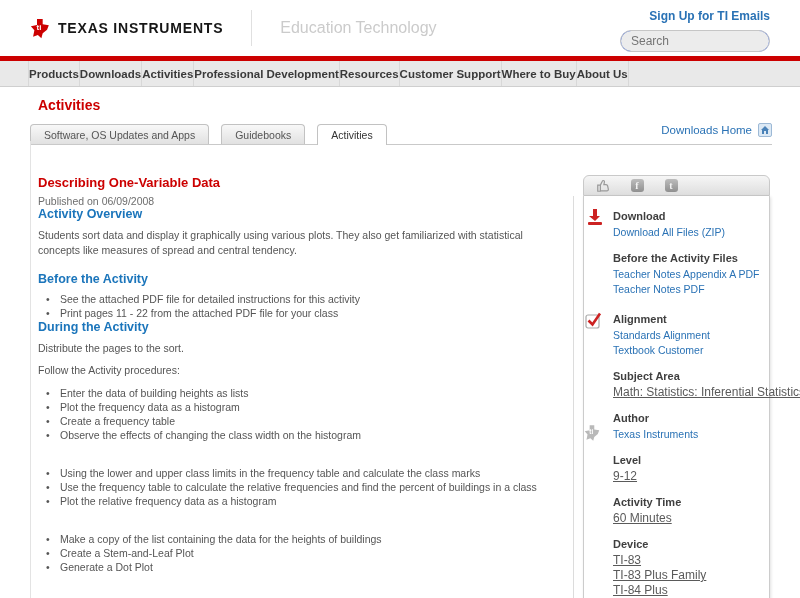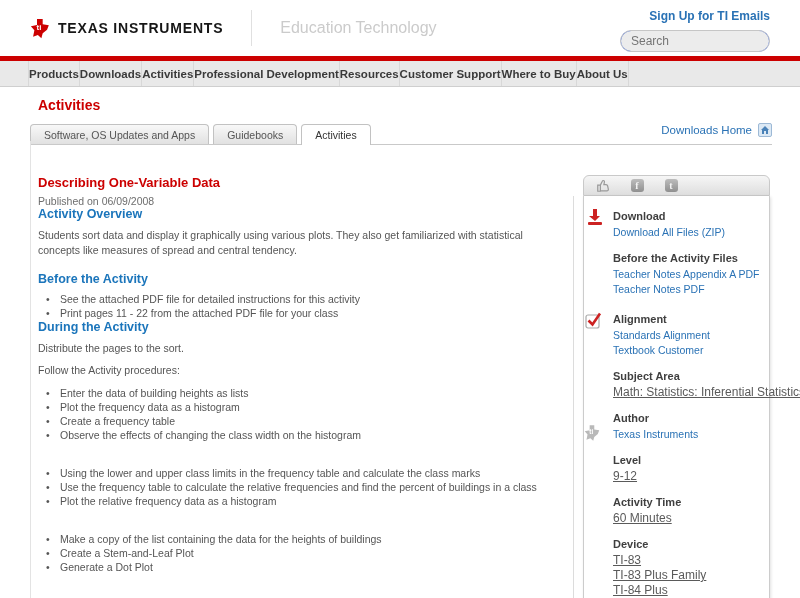--- a/index.html
+++ b/index.html
@@ -22,21 +22,21 @@
 
   
   .nav { height:26px; background:#e9e9e9; border-bottom:1px solid #cfcfcf; display:flex; align-items:stretch; padding-left:28px; }
   .nav ul { display:flex; list-style:none; }
   .nav li { display:flex; align-items:center; padding:0 0; border-left:1px solid #d8d8d8; font-size:11.5px; font-weight:bold; color:#3a3a3a; cursor:pointer; white-space:nowrap; }
   .nav li:last-child { border-right:1px solid #d8d8d8; }
 
   
   .page-heading { color:#cc0000; font-weight:bold; font-size:14px; margin:10px 0 0 38px; }
   .tabbar { margin:9px 28px 0 30px; border-bottom:1px solid #c9c9c9; display:flex; align-items:flex-end; position:relative; height:23px; }
-  .tab { font-size:10.5px; color:#555; background:linear-gradient(#f8f8f8,#e1e1e1); border:1px solid #c2c2c2; border-bottom:none; border-radius:4px 4px 0 0; padding:4px 13px 3px; margin-right:4px; cursor:pointer; white-space:nowrap; }
+  .tab { font-size:10.5px; color:#555; background:linear-gradient(#f8f8f8,#e1e1e1); border:1px solid #c2c2c2; border-bottom:none; border-radius:4px 4px 0 0; padding:4px 13px 3px; margin-right:12px; cursor:pointer; white-space:nowrap; }
   .tab.active { background:#fff; color:#333; padding-bottom:4px; margin-bottom:-1px; }
   .downloads-home { position:absolute; right:0; bottom:7px; font-size:11.5px; color:#2a72b5; text-decoration:none; display:flex; align-items:center; gap:6px; }
   .home-badge { width:14px; height:14px; border:1px solid #9db9d6; background:#dce9f5; border-radius:2px; display:flex; align-items:center; justify-content:center; }
 
   
   .content-divider { position:absolute; left:573px; top:196px; bottom:0; width:1px; background:#dcdcdc; }
   .panel-left-border { position:absolute; left:30px; top:141px; bottom:0; width:1px; background:#e3e3e3; }
 
   .main-col { margin:30px 0 0 38px; width:522px; }
   .title { color:#cc0000; font-weight:bold; font-size:13px; }

